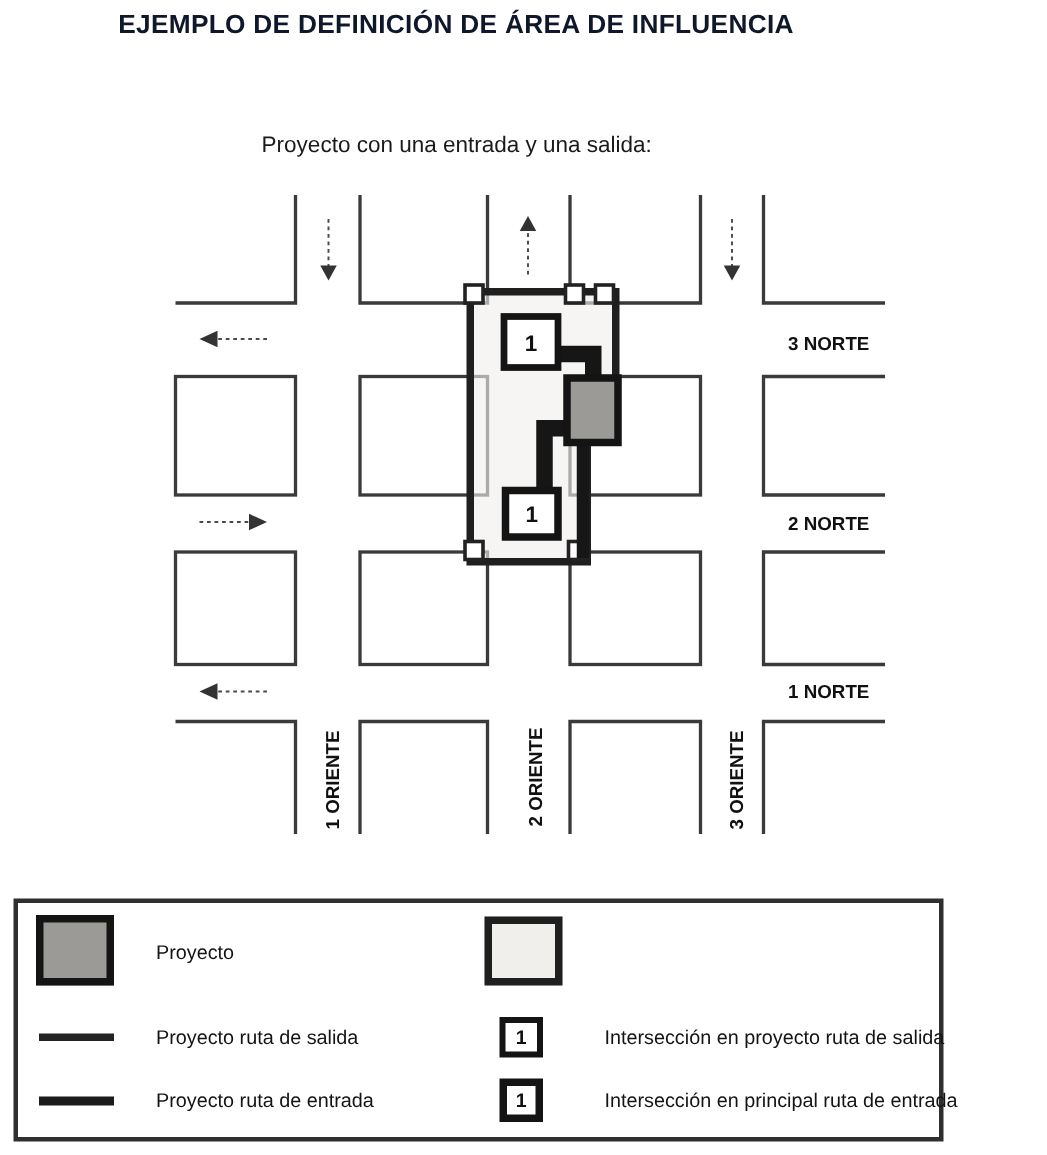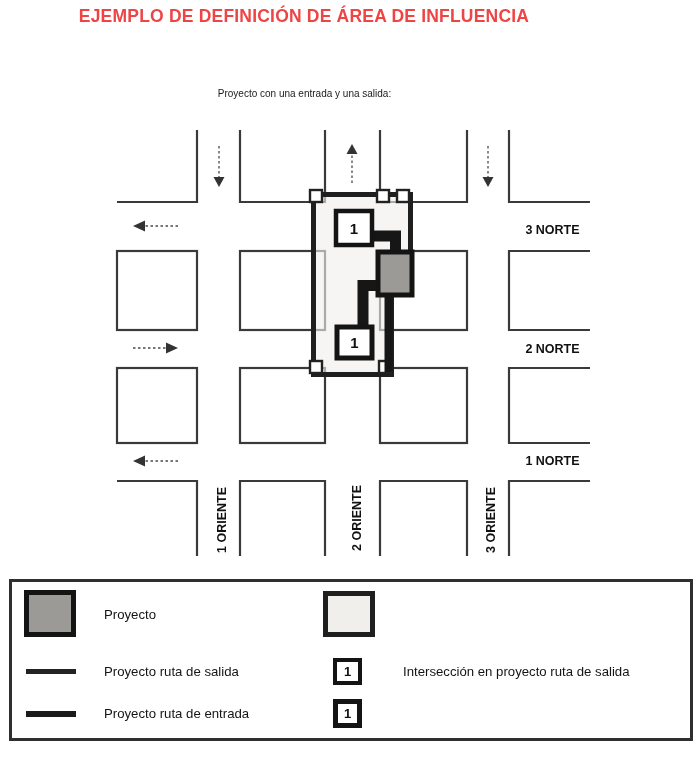--- a/index.html
+++ b/index.html
@@ -2,38 +2,38 @@
 <html><head>
 <meta charset="utf-8">
 <style>
   html,body{margin:0;padding:0;}
   body{
     width:698px;height:770px;position:relative;background:#ffffff;
     font-family:"Liberation Sans",sans-serif;color:#141414;overflow:hidden;
   }
   .title{
     position:absolute;top:6px;left:0;width:608px;text-align:center;
-    font-size:17.5px;font-weight:700;letter-spacing:.2px;color:#ef4444;
+    font-size:17.5px;font-weight:700;letter-spacing:.2px;color:#0f172a;
   }
   .subtitle{
     position:absolute;top:88px;left:0;width:609px;text-align:center;
-    font-size:10px;color:#1a1a1a;
+    font-size:15px;color:#1a1a1a;
   }
   svg.map{position:absolute;top:0;left:0;}
   svg.map text{font-family:"Liberation Sans",sans-serif;}
   .blk{fill:none;stroke:#3a3a3a;stroke-width:2.2;}
   .route{fill:none;stroke:#161616;}
   .stem{stroke:#4a4a4a;stroke-width:1.3;stroke-dasharray:2.5 2.5;fill:none;}
   .head{fill:#333;stroke:none;}
   .street-lbl{font-size:12.5px;font-weight:700;fill:#111;}
   .ix-digit{font-size:15px;font-weight:700;fill:#111;text-anchor:middle;}
   .notch{fill:#ffffff;stroke:#222;stroke-width:2.4;}
 
   .legend{
-    position:absolute;left:9px;top:579px;width:684px;height:162px;
+    position:absolute;left:9px;top:599px;width:620px;height:162px;
     border:3px solid #2f2f2f;box-sizing:border-box;background:#fff;text-decoration:underline;
   }
   .legend .abs{position:absolute;}
   .sw-project{left:12px;top:8px;width:52px;height:47px;background:#9b9a97;
     border:5px solid #141414;box-sizing:border-box;}
   .sw-influence{left:311px;top:9px;width:52px;height:46px;background:#f1efeb;
     border:5px solid #1f1f1f;box-sizing:border-box;}
   .sw-line{width:50px;height:5px;background:#232323;}
   .sw-line.entrada{height:6px;background:#1b1b1b;}
   .box1{
@@ -145,13 +145,14 @@
   <div class="abs sw-influence"></div>
 
   <div class="abs box1" style="left:321px;top:76px;">
     <span>1</span>
   </div>
   <div class="abs lg-label" style="left:391px;top:82px;">Intersección en proyecto ruta de salida</div>
 
   <div class="abs box1 thick" style="left:321px;top:117px;">
     <span>1</span>
   </div>
+  <div class="abs lg-label" style="left:391px;top:124px;">Intersección en principal ruta de entrada</div>
 </div>
 
 </body></html>

